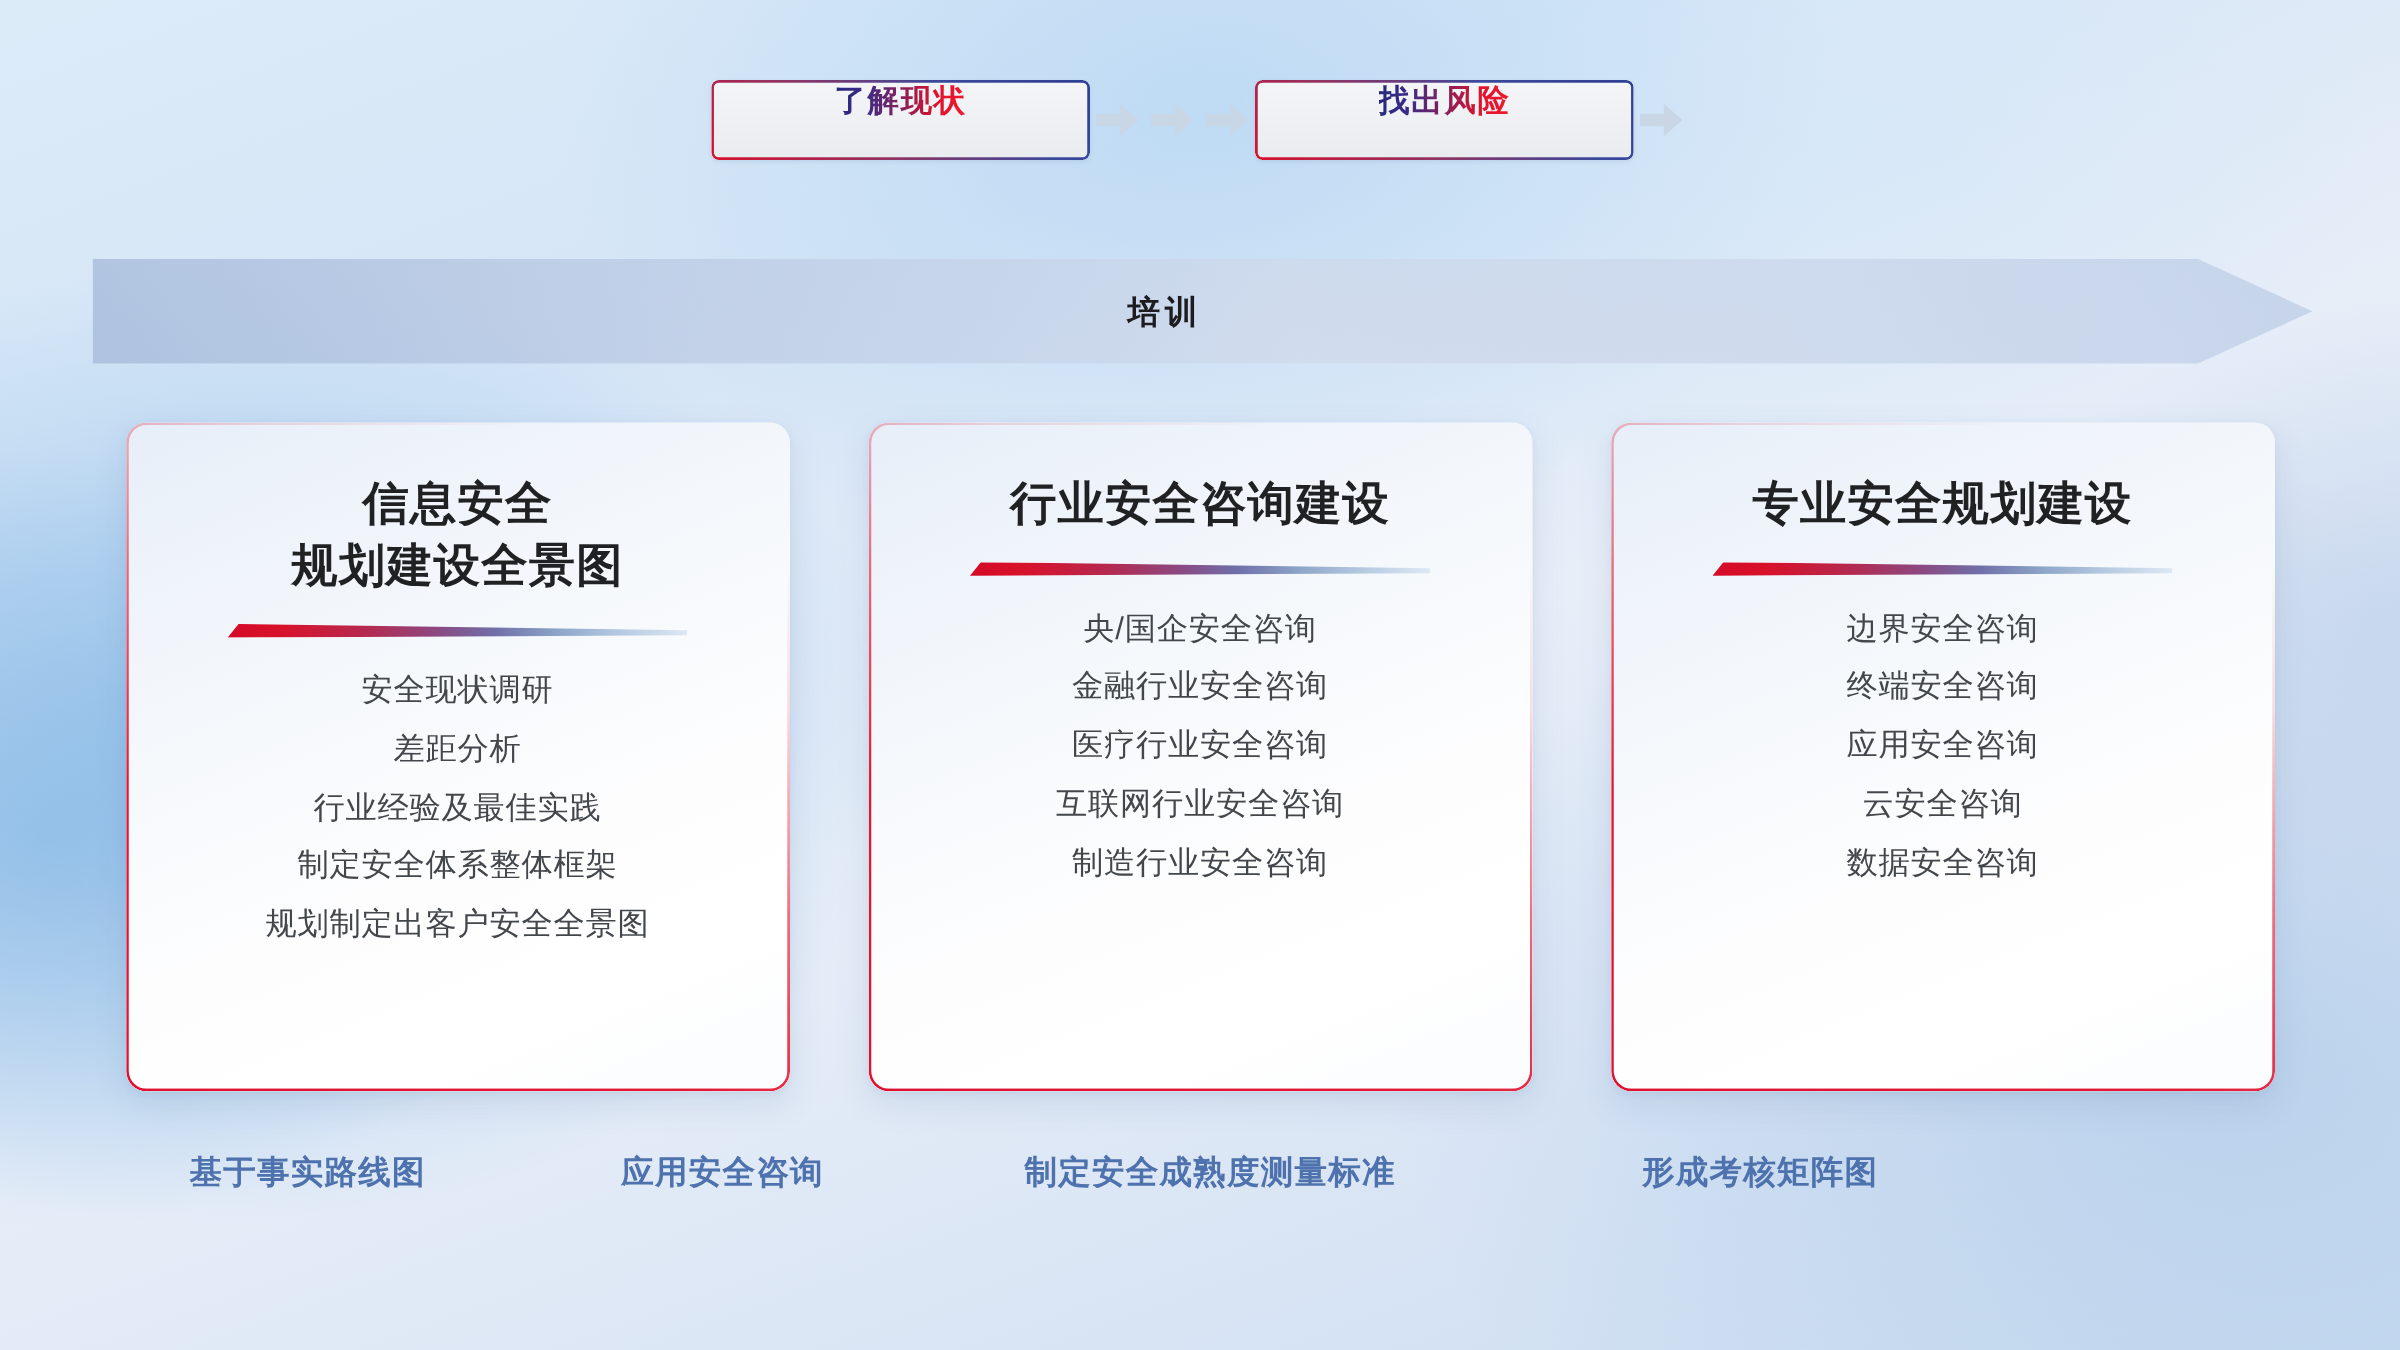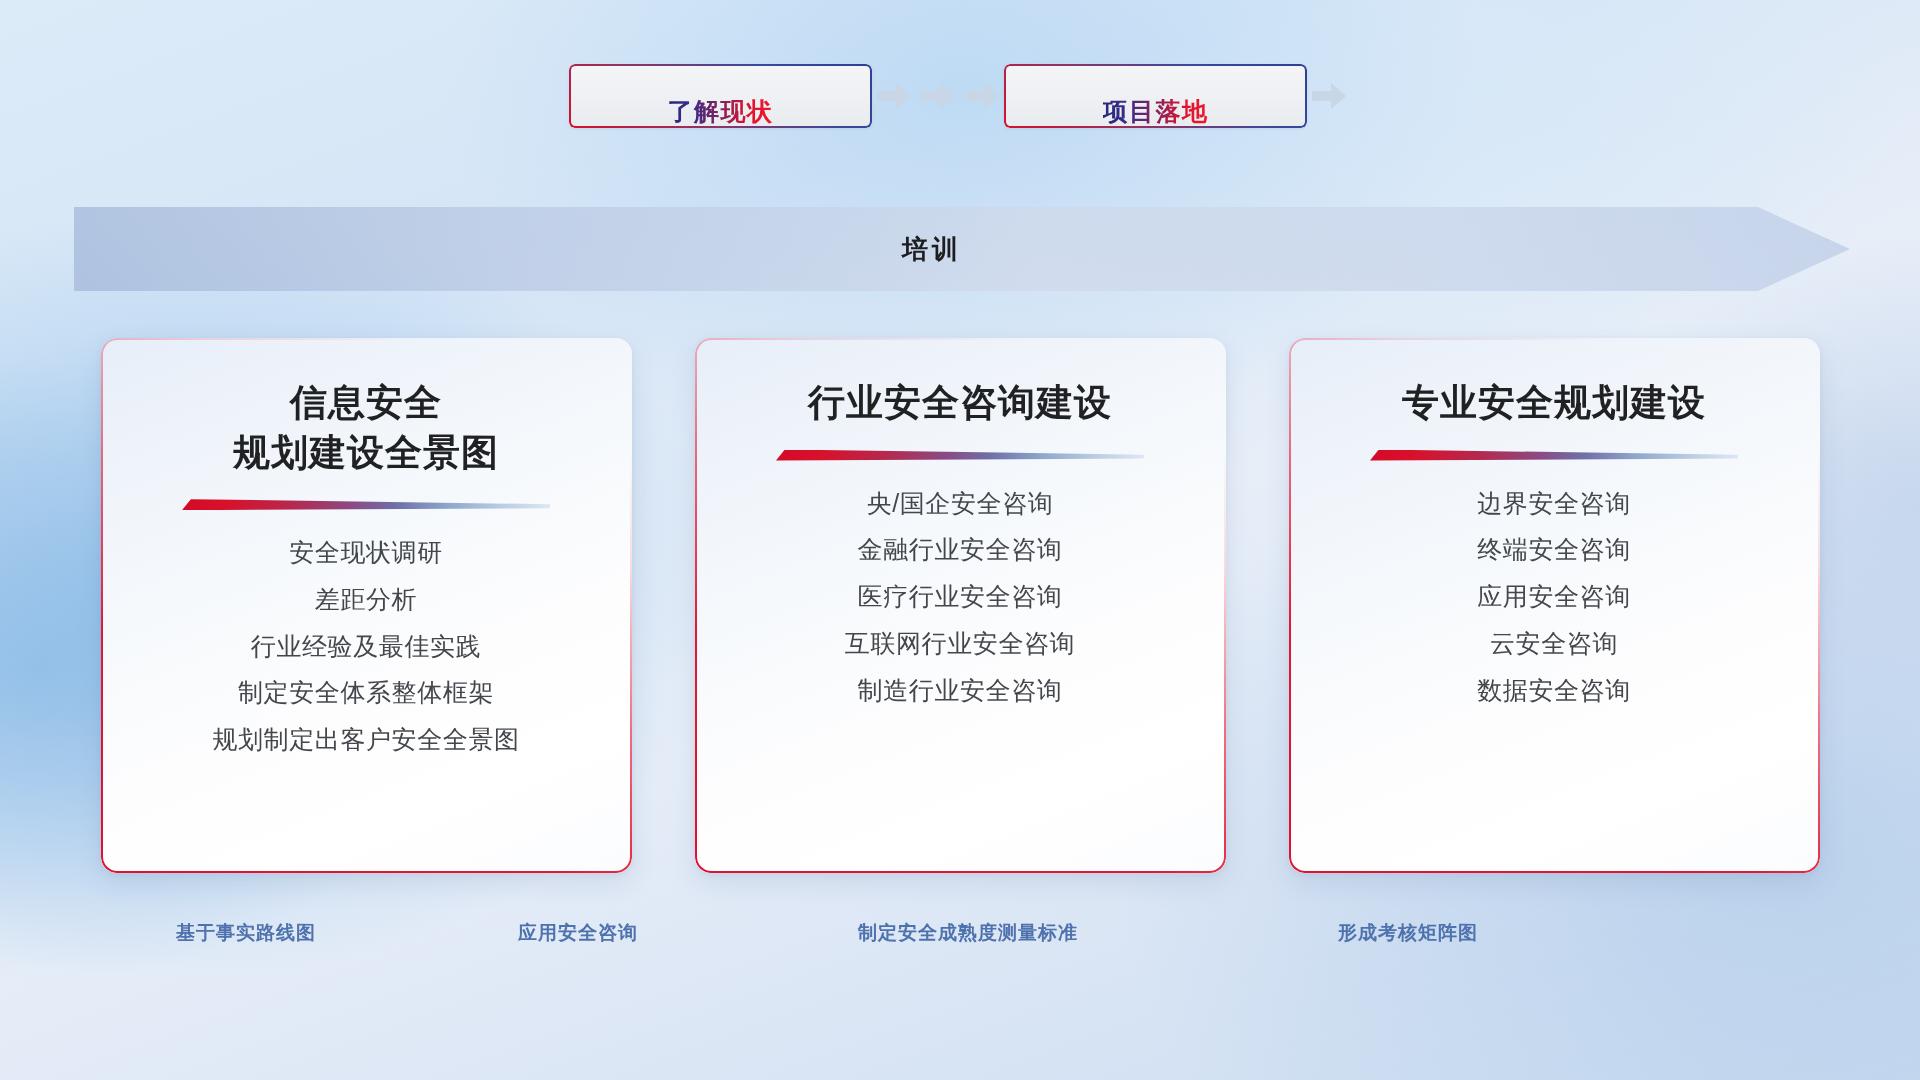--- a/index.html
+++ b/index.html
@@ -34,21 +34,21 @@
   .steps{
     position:absolute; left:0; top:64px; width:1920px;
     display:flex; align-items:center; justify-content:center;
     z-index:4;
   }
   .step-box{
     position:relative;
     width:303px; height:64px;
     border-radius:6px;
     background:linear-gradient(180deg,#f4f5f7 0%,#eef0f3 55%,#e9ecef 100%);
-    display:flex; align-items:flex-end; justify-content:center;
+    display:flex; align-items:flex-start; justify-content:center;
     box-shadow:0 1px 3px rgba(60,90,130,.10);
   }
   
   .step-box::before{
     content:"";
     position:absolute; inset:0;
     border-radius:6px;
     padding:1.6px;
     background:linear-gradient(215deg,#2f3f93 0%,#39499c 30%,#8f3465 62%,#d8102c 100%);
     -webkit-mask:linear-gradient(#000 0 0) content-box, linear-gradient(#000 0 0);
@@ -164,21 +164,21 @@
     white-space:nowrap;
   }
 
   
   .captions{
     position:absolute; left:0; top:920px; width:1920px; height:50px;
     z-index:4;
   }
   .caption{
     position:absolute; top:0;
-    font-size:19px; font-weight:700; letter-spacing:1px;
+    font-size:26px; font-weight:700; letter-spacing:1px;
     color:#4e72ad;
     white-space:nowrap;
     transform:translateX(-50%);
   }
 </style>
 </head>
 <body>
 
 <div id="stage">
 
@@ -199,21 +199,21 @@
       </svg>
     </div>
 
     <div class="step-arrow">
       <svg width="34" height="26" viewBox="0 0 34 26" aria-hidden="true">
         <path d="M0 8 H19 V0 L34 13 L19 26 V18 H0 Z" fill="#c9d6e5"></path>
       </svg>
     </div>
 
     <div class="step-box">
-      <span class="step-label">项目落地</span>
+      <span class="step-label">找出风险</span>
     </div>
     <div class="step-arrow">
       <svg width="34" height="26" viewBox="0 0 34 26" aria-hidden="true">
         <path d="M0 8 H19 V0 L34 13 L19 26 V18 H0 Z" fill="#c9d6e5"></path>
       </svg>
     </div>
 
   </div>
 
   <div class="banner">

